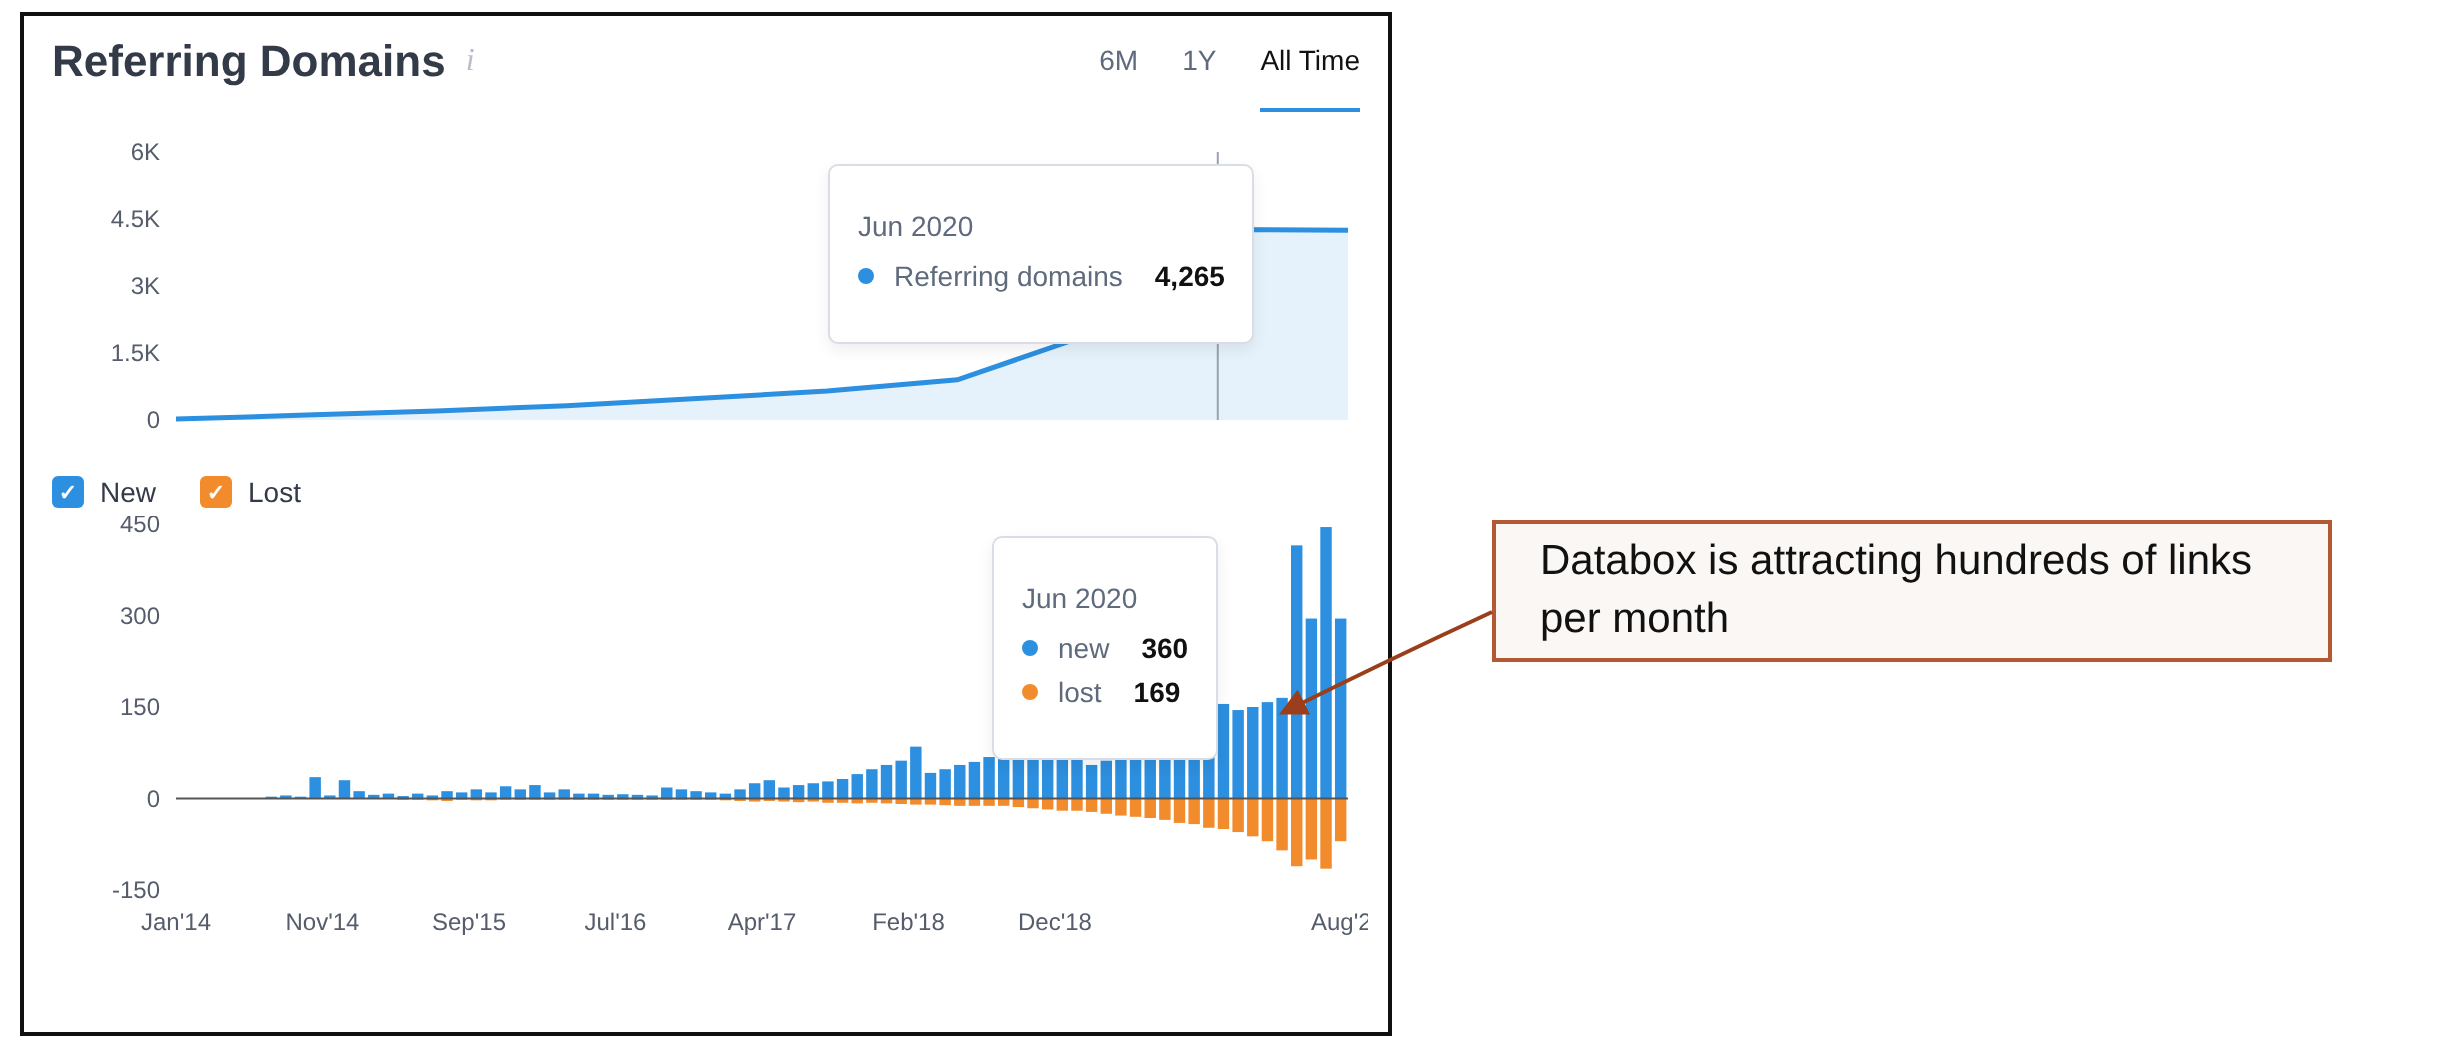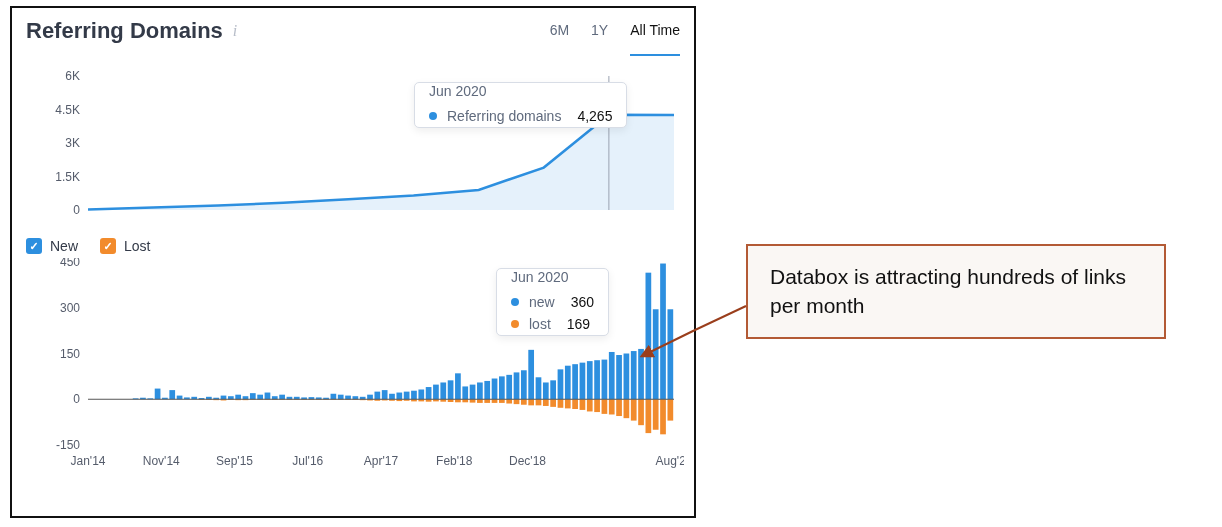--- a/index.html
+++ b/index.html
@@ -39,30 +39,30 @@
   .chart{position:relative;margin-top:14px;margin-left:18px}
   .chart svg{display:block}
   .legend{display:flex;gap:22px;margin:18px 0 4px 0;font-size:14px;align-items:center}
   .cb{display:flex;align-items:center;gap:8px}
   .cb .box{width:16px;height:16px;border-radius:3px;display:flex;align-items:center;justify-content:center;color:#fff;font-size:11px;font-weight:700}
   .cb.blue .box{background:var(--blue)}
   .cb.orange .box{background:var(--orange)}
   .axislab{font-size:12px;fill:var(--tick)}
   
   .tip{position:absolute;background:#fff;border:1px solid #d8dde6;border-radius:5px;
-       padding:0 14px;font-size:14px;box-shadow:0 3px 8px rgba(0,0,0,.07)}
+       padding:22px 14px;font-size:14px;box-shadow:0 3px 8px rgba(0,0,0,.07)}
   .tip .d{color:var(--text-mid);margin-bottom:6px;font-size:14px}
   .tip .row{display:flex;align-items:center;gap:10px;white-space:nowrap;line-height:22px}
   .tip .dot{width:8px;height:8px;border-radius:50%;flex:0 0 auto}
   .tip .lbl{color:var(--text-mid)}
-  .tip .val{font-weight:400;color:#111;margin-left:6px}
+  .tip .val{font-weight:700;color:#111;margin-left:6px}
   
   .note{
-    position:absolute; left:746px; top:244px;
-    width:420px; padding:16px 22px;
+    position:absolute; left:746px; top:260px;
+    width:420px; padding:4px 22px;
     background:var(--box-bg); border:2px solid #b35a35;
     font-size:21px; line-height:1.4; color:#111;
     box-sizing:border-box;
   }
   
   .arrow{position:absolute;left:634px;top:300px;pointer-events:none}
 </style>
 </head>
 <body>
 

